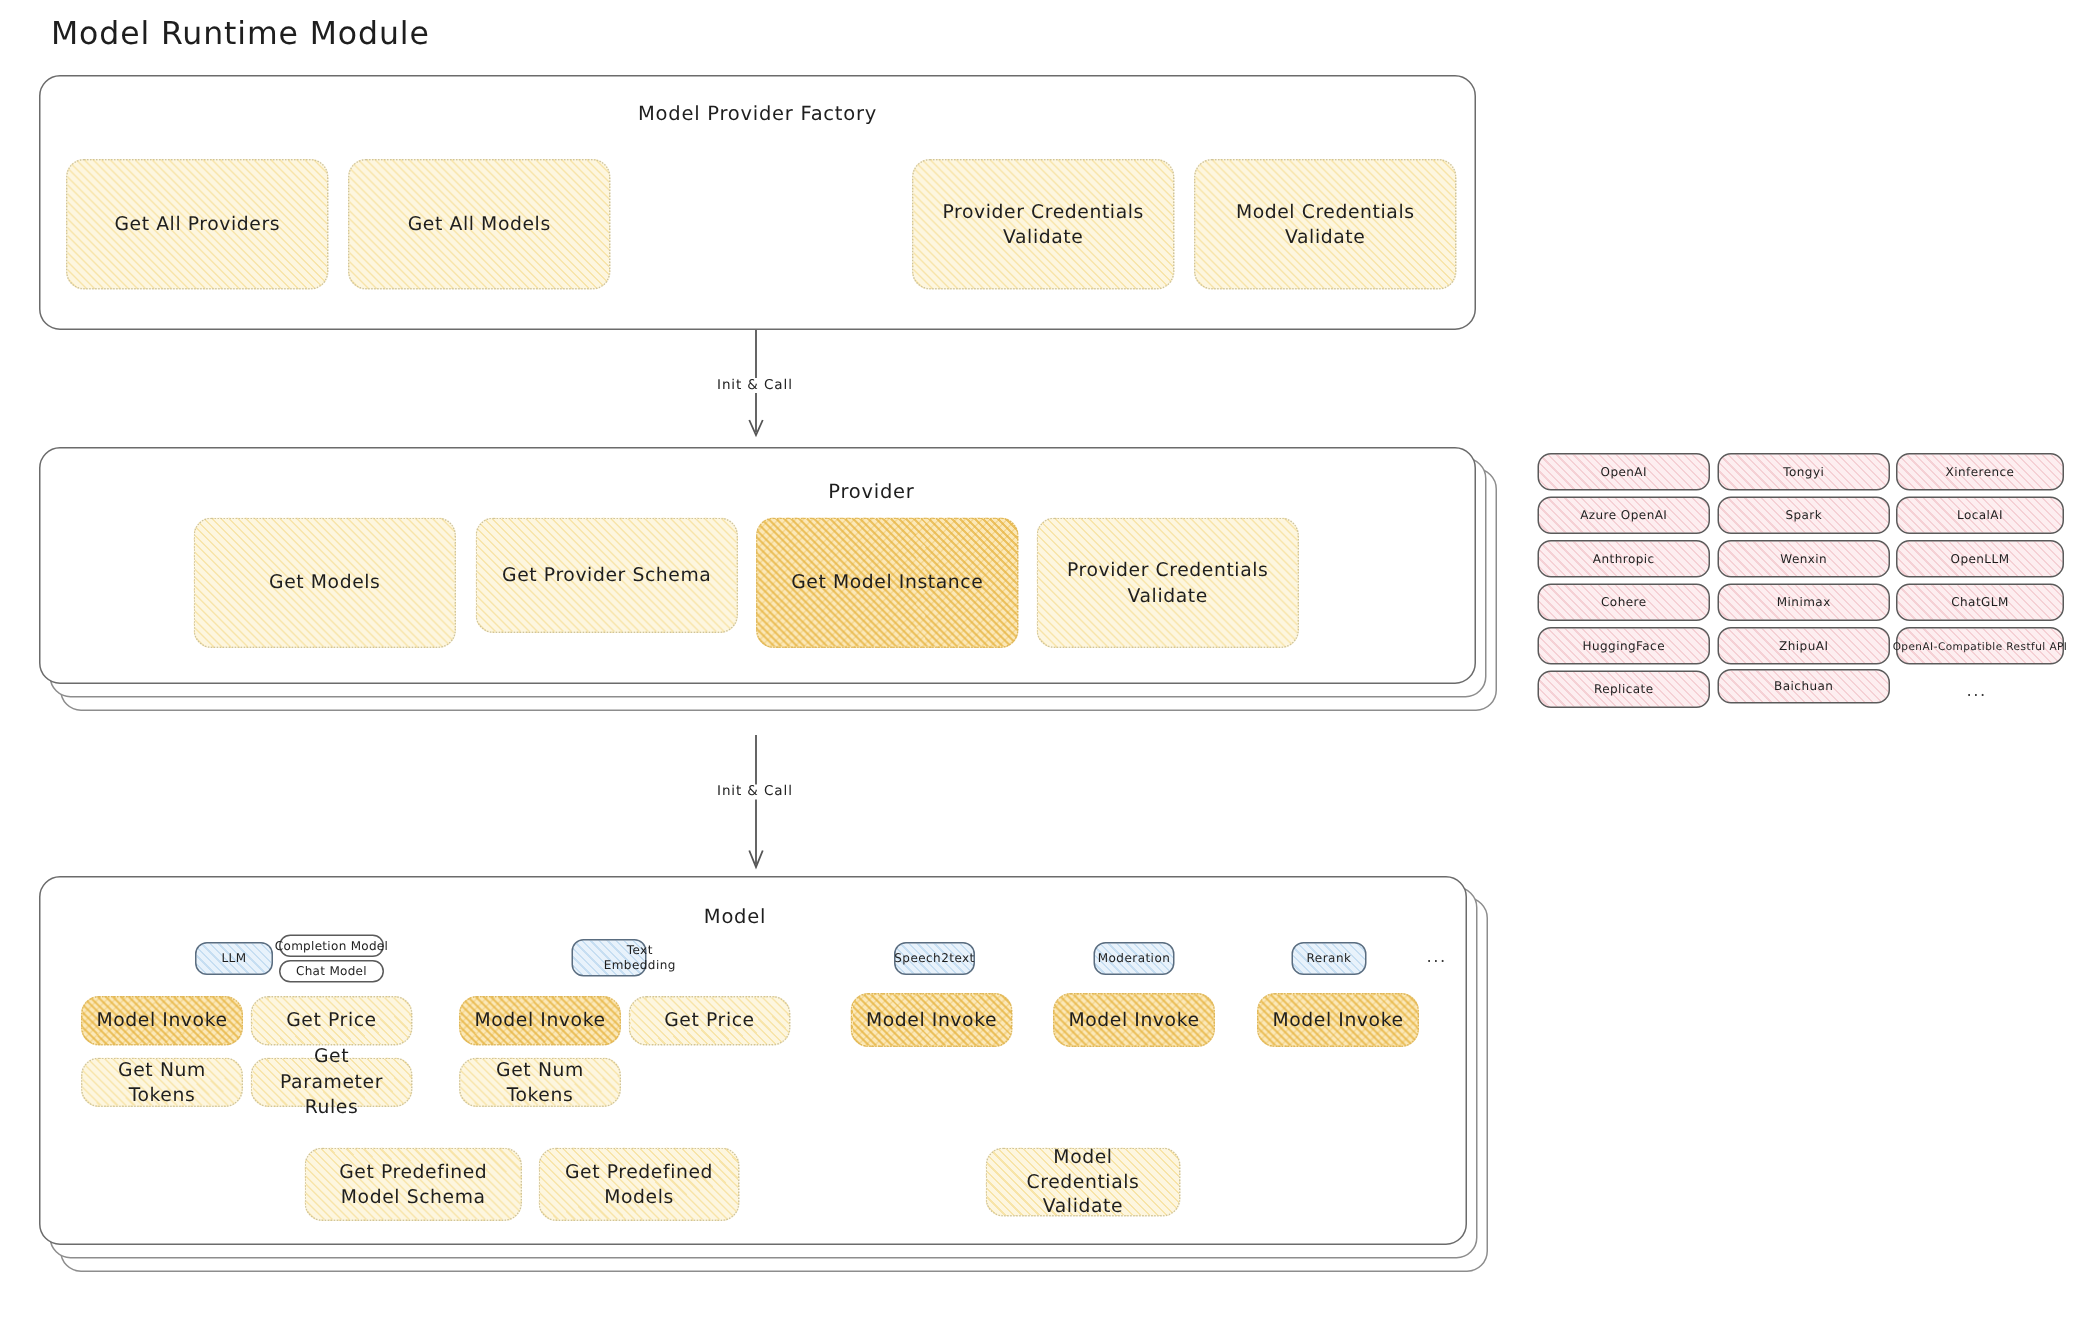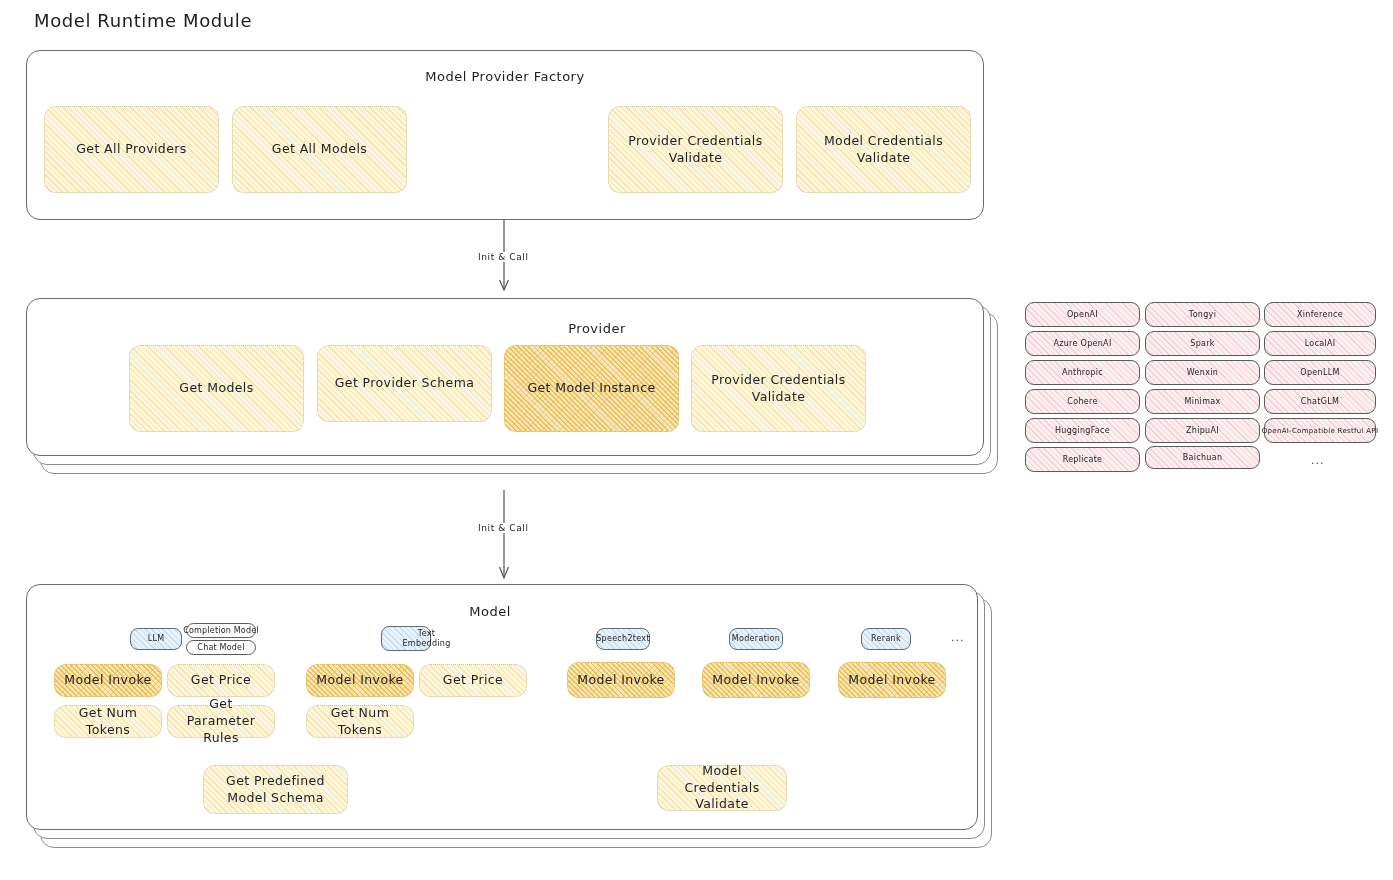--- a/index.html
+++ b/index.html
@@ -10,21 +10,21 @@
     font-family:"DejaVu Sans","Liberation Sans",sans-serif;
     color:#1e1e1e;
     overflow:hidden;
     position:relative;
   }
   .canvas{position:absolute;left:0;top:0;width:1393px;height:880px;}
 
   
   .page-title{
     position:absolute;left:34px;top:10px;
-    font-size:18px;letter-spacing:.6px;color:#1e1e1e;
+    font-size:21px;letter-spacing:.6px;color:#1e1e1e;
     white-space:nowrap;
   }
 
   
   .card{
     position:absolute;
     background:#ffffff;
     border:1.3px solid #6b6b6b;
     border-radius:14px;
     box-sizing:border-box;
@@ -155,21 +155,21 @@
 
   <svg class="arrow-svg" style="left:494px;top:220px;" width="20" height="78" viewBox="0 0 20 78">
     <line x1="10" y1="0" x2="10" y2="68" stroke="#555" stroke-width="1.2"></line>
     <polyline points="5.5,60 10,70 14.5,60" fill="none" stroke="#555" stroke-width="1.2"></polyline>
   </svg>
   <div class="arrow-label" style="left:474px;top:252px;">Init &amp; Call</div>
 
   <div class="card-shadow" style="left:40px;top:312px;width:958px;height:162px;"></div>
   <div class="card-shadow" style="left:33px;top:305px;width:958px;height:160px;"></div>
   <div class="card" style="left:26px;top:298px;width:958px;height:158px;"></div>
-  <div class="card-title" style="left:34px;top:321px;width:1126px;">Provider</div>
+  <div class="card-title" style="left:18px;top:321px;width:1126px;">Provider</div>
 
   <div class="fbox" style="left:129px;top:345px;width:175px;height:87px;">Get Models</div>
   <div class="fbox" style="left:317px;top:345px;width:175px;height:77px;text-align:right;">Get Provider Schema</div>
   <div class="fbox hl" style="left:504px;top:345px;width:175px;height:87px;">Get Model Instance</div>
   <div class="fbox" style="left:691px;top:345px;width:175px;height:87px;">Provider Credentials Validate</div>
 
   <div class="pchip" style="left:1025px;top:302px;width:115px;height:25px;">OpenAI</div>
   <div class="pchip" style="left:1025px;top:331px;width:115px;height:25px;">Azure OpenAI</div>
   <div class="pchip" style="left:1025px;top:360px;width:115px;height:25px;">Anthropic</div>
   <div class="pchip" style="left:1025px;top:389px;width:115px;height:25px;">Cohere</div>
@@ -221,15 +221,16 @@
 
   <div class="tag-blue" style="left:729px;top:628px;width:54px;height:22px;">Moderation</div>
   <div class="fbox hl" style="left:702px;top:662px;width:108px;height:36px;">Model Invoke</div>
 
   <div class="tag-blue" style="left:861px;top:628px;width:50px;height:22px;">Rerank</div>
   <div class="fbox hl" style="left:838px;top:662px;width:108px;height:36px;">Model Invoke</div>
 
   <div class="ellipsis-dots" style="left:951px;top:631px;">...</div>
 
   <div class="fbox" style="left:203px;top:765px;width:145px;height:49px;">Get Predefined Model Schema</div>
+  <div class="fbox" style="left:359px;top:765px;width:134px;height:49px;">Get Predefined Models</div>
   <div class="fbox" style="left:657px;top:765px;width:130px;height:46px;">Model Credentials Validate</div>
 
 </div>
 
 </body></html>

